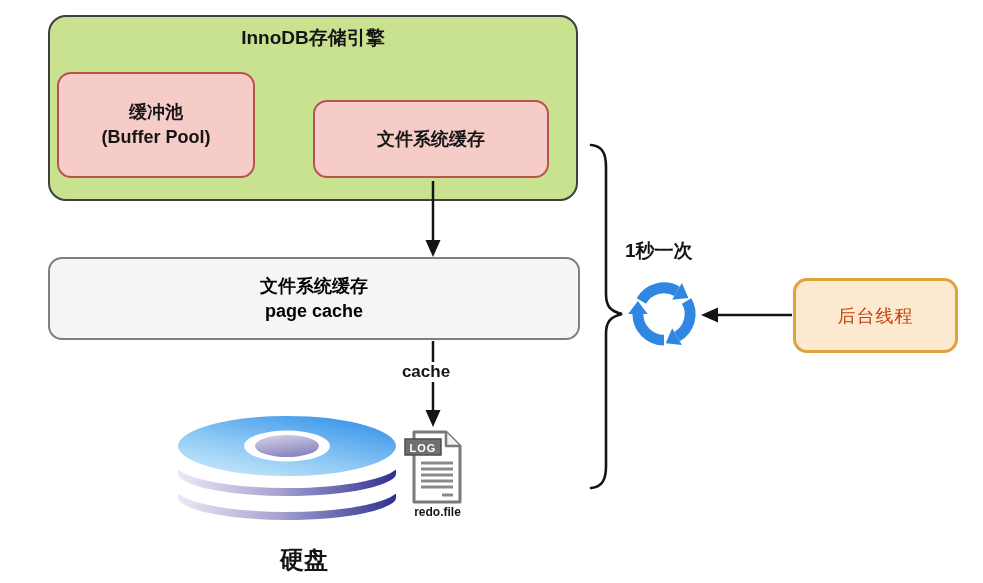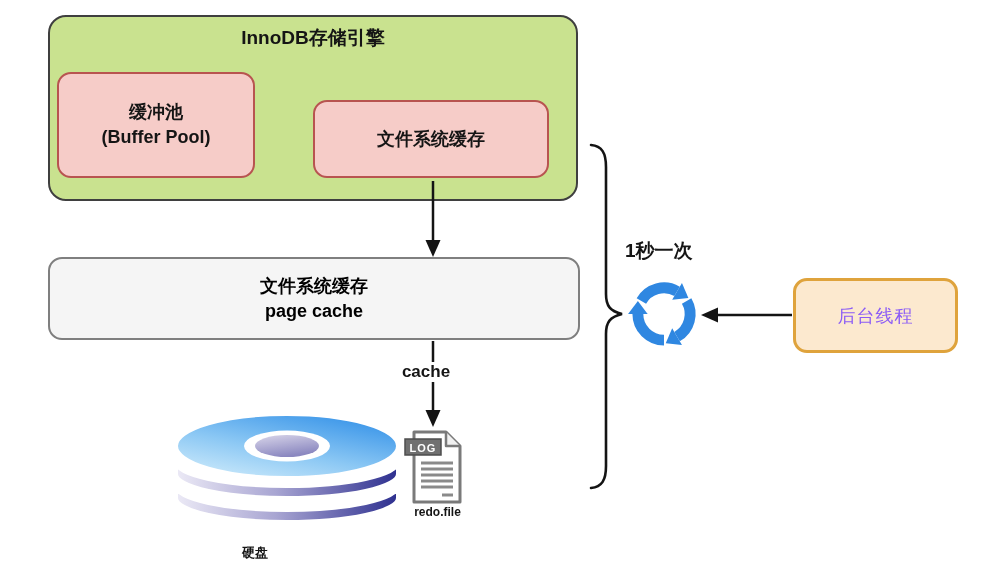--- a/index.html
+++ b/index.html
@@ -28,33 +28,33 @@
     background:var(--page-cache-fill);border:2.5px solid var(--page-cache-border);border-radius:14px;
     box-sizing:border-box;display:flex;flex-direction:column;align-items:center;justify-content:center;
     font-size:18px;font-weight:bold;line-height:25px;color:#000000;}
 
   .overlay{position:absolute;left:0;top:0;width:983px;height:583px;pointer-events:none;z-index:5;}
 
   .fsync-label{position:absolute;left:392px;top:362px;width:68px;text-align:center;
     font-size:17px;font-weight:bold;background:#fff;z-index:6;}
 
   .disk-svg{position:absolute;left:172px;top:410px;z-index:2;}
-  .disk-label{position:absolute;left:242px;top:544px;width:110px;
-    font-size:13px;font-weight:bold;}
+  .disk-label{position:absolute;left:249px;top:544px;width:110px;text-align:center;
+    font-size:24px;font-weight:bold;}
   .file-svg{position:absolute;left:404px;top:426px;z-index:6;}
   .redo-file-label{position:absolute;left:390px;top:505px;width:95px;text-align:center;
     font-size:12px;font-weight:bold;}
 
   .interval-label{position:absolute;left:625px;top:238px;font-size:19px;font-weight:bold;}
   .refresh-svg{position:absolute;left:627px;top:277px;z-index:2;}
 
   .thread-box{position:absolute;left:793px;top:278px;width:165px;height:75px;
     background:var(--thread-fill);border:3px solid var(--thread-border);border-radius:14px;
     box-sizing:border-box;display:flex;align-items:center;justify-content:center;
-    font-size:18px;color:#8b5cf6;letter-spacing:1px;}
+    font-size:18px;color:#c2410c;letter-spacing:1px;}
 </style>
 </head>
 <body>
 
 <div class="canvas">
 
   <div class="innodb-box">
     <div class="innodb-title">InnoDB存储引擎</div>
     <div class="inner-box buffer-pool">
       <div>缓冲池</div>

